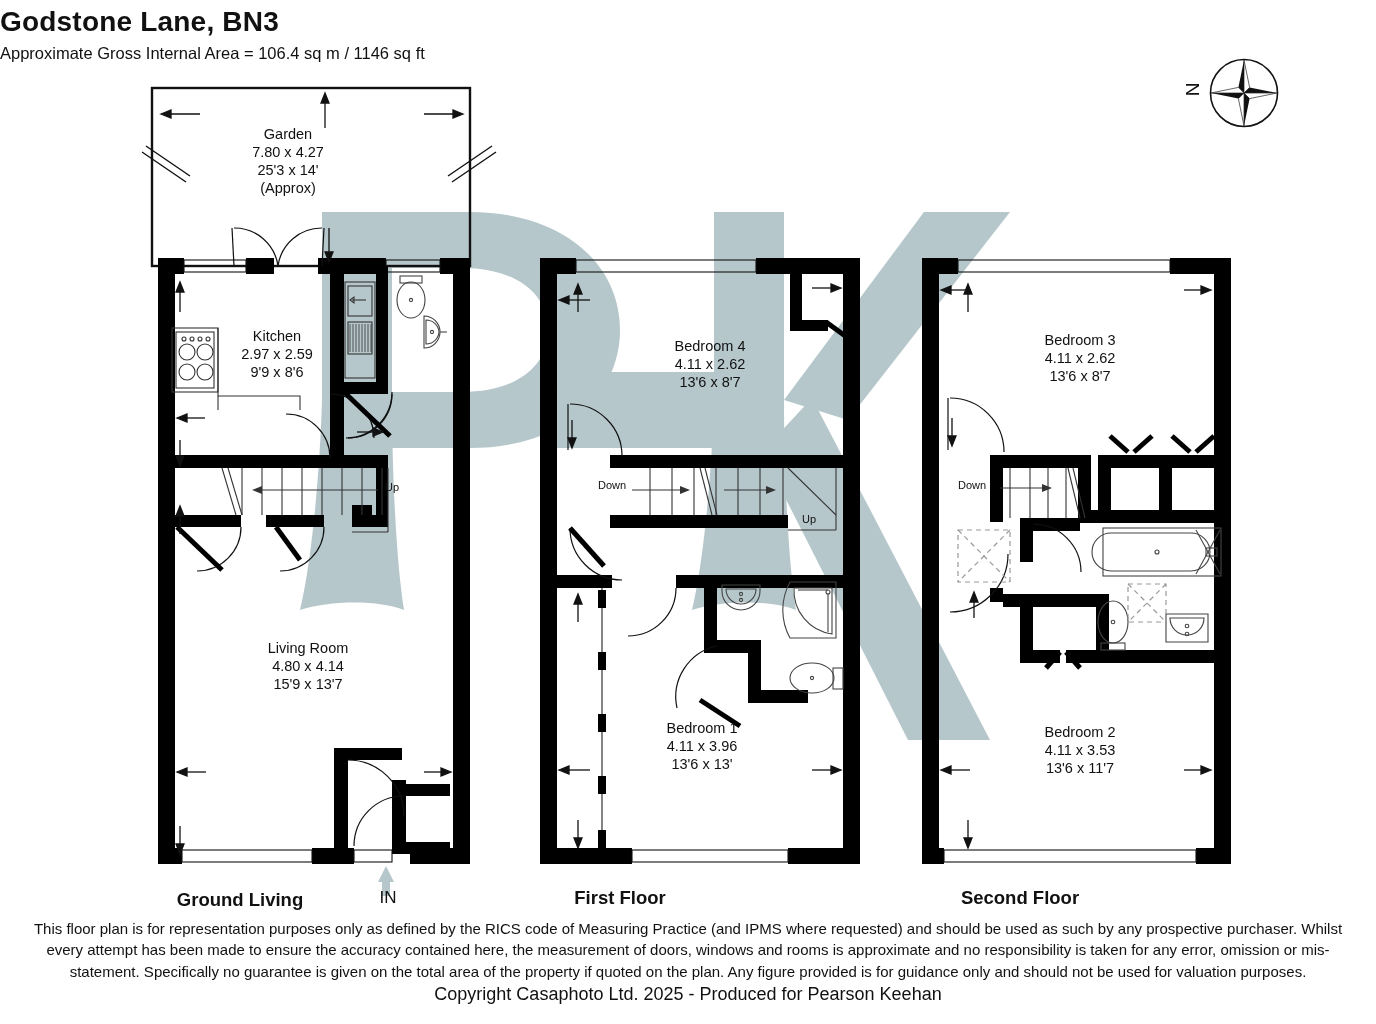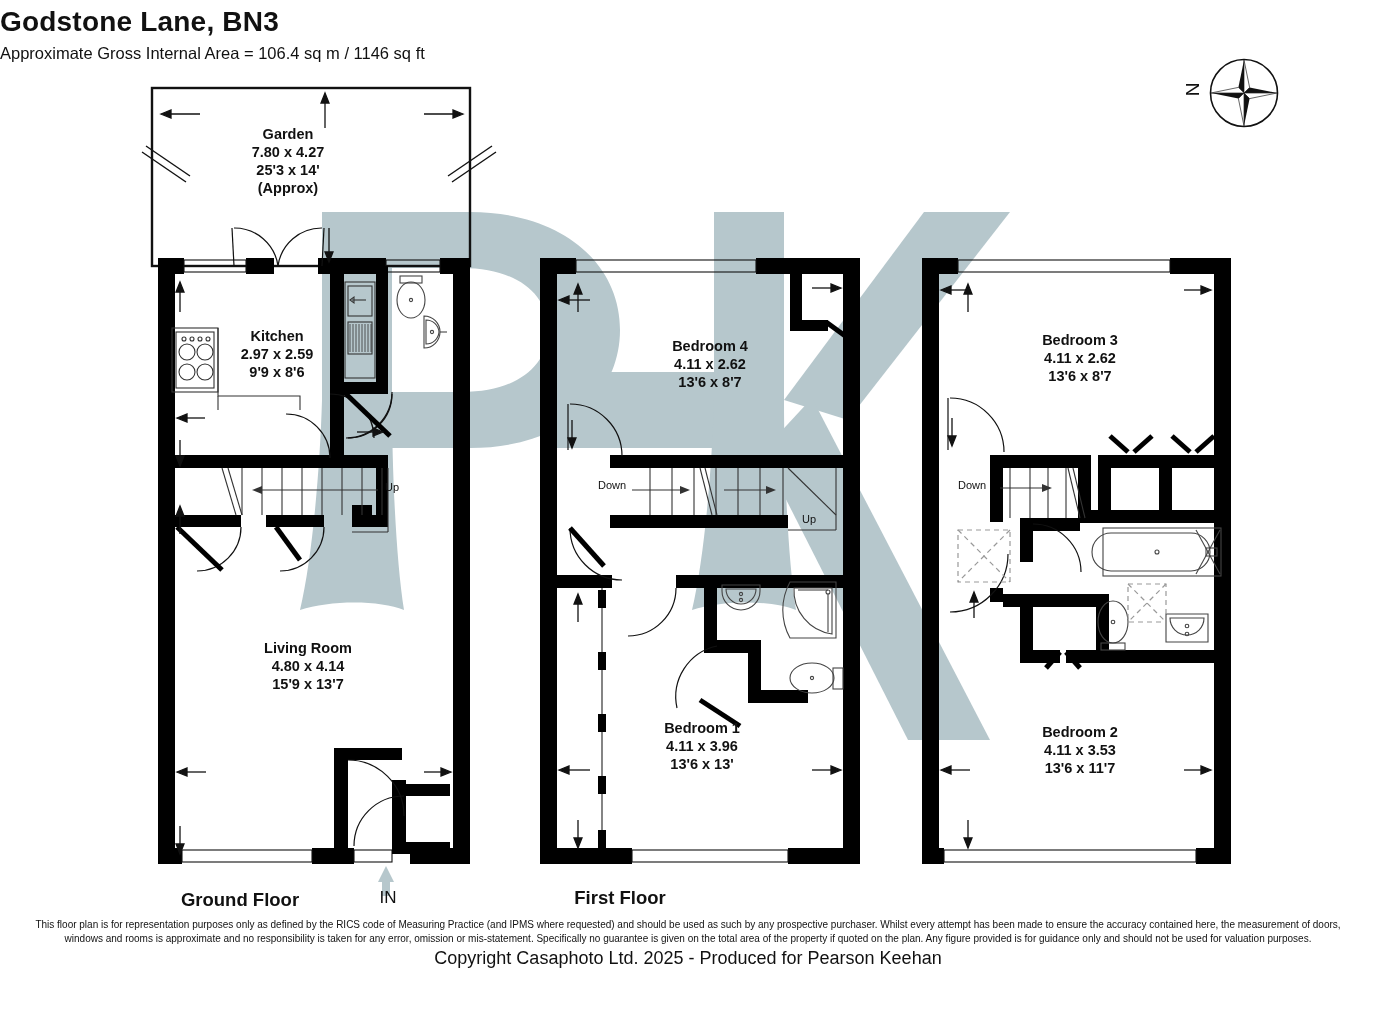--- a/index.html
+++ b/index.html
@@ -15,27 +15,27 @@
   #plan-title{font-size:28px;font-weight:bold;letter-spacing:.2px;padding-top:6px;line-height:1.12;}
   #plan-subtitle{font-size:16.5px;padding-top:7px;line-height:1.15;}
   
   #compass{position:absolute;left:1186px;top:56px;width:120px;height:74px;}
   #compass .nlab{position:absolute;left:0px;top:22px;font-size:19px;
       transform:rotate(-90deg);transform-origin:50% 50%;letter-spacing:1px;}
   
   #plan-svg{position:absolute;left:0;top:0;width:1376px;height:1024px;}
   
   .rlabel{position:absolute;text-align:center;font-size:14.5px;line-height:1.24;white-space:nowrap;}
-  .rlabel .rn{display:block;font-weight:bold;}
+  .rlabel .rn{display:block;}
   .dirlabel{position:absolute;font-size:11px;text-align:center;}
   .floorlabel{position:absolute;font-size:18.5px;font-weight:bold;text-align:center;}
   #in-label{position:absolute;font-size:17px;text-align:center;}
   
   #footer{position:absolute;left:0;top:918px;width:1376px;text-align:center;}
-  #disclaimer{font-size:10px;line-height:1.42;padding:0 18px;}
+  #disclaimer{font-size:15px;line-height:1.42;padding:0 18px;}
   #copyright{font-size:18px;padding-top:2px;}
 </style>
 </head>
 <body>
 
 <div class="stage">
 
   <div id="header">
     <div id="plan-title">Godstone Lane, BN3</div>
     <div id="plan-subtitle">Approximate Gross Internal Area = 106.4 sq m / 1146 sq ft</div>
@@ -537,21 +537,22 @@
     <span class="rn">13'6 x 11'7</span>
   </div>
 
   <div class="dirlabel" style="left:385px;top:481px;">Up</div>
   <div class="dirlabel" style="left:598px;top:479px;">Down</div>
   <div class="dirlabel" style="left:802px;top:513px;">Up</div>
   <div class="dirlabel" style="left:958px;top:479px;">Down</div>
 
   <div id="in-label" style="left:360px;top:888px;width:56px;">IN</div>
 
-  <div class="floorlabel" style="left:150px;top:889px;width:180px;">Ground Floor</div>
+  <div class="floorlabel" style="left:150px;top:889px;width:180px;">Ground Living</div>
   <div class="floorlabel" style="left:500px;top:887px;width:240px;">First Floor</div>
+  <div class="floorlabel" style="left:890px;top:887px;width:260px;">Second Floor</div>
 
   <div id="footer">
     <div id="disclaimer">This floor plan is for representation purposes only as defined by the RICS code of Measuring Practice (and IPMS where requested) and should be used as such by any prospective purchaser. Whilst every attempt has been made to ensure the accuracy contained here, the measurement of doors, windows and rooms is approximate and no responsibility is taken for any error, omission or mis-statement. Specifically no guarantee is given on the total area of the property if quoted on the plan. Any figure provided is for guidance only and should not be used for valuation purposes.</div>
     <div id="copyright">Copyright Casaphoto Ltd. 2025 - Produced for Pearson Keehan</div>
   </div>
 
 </div>
 
 </body></html>

